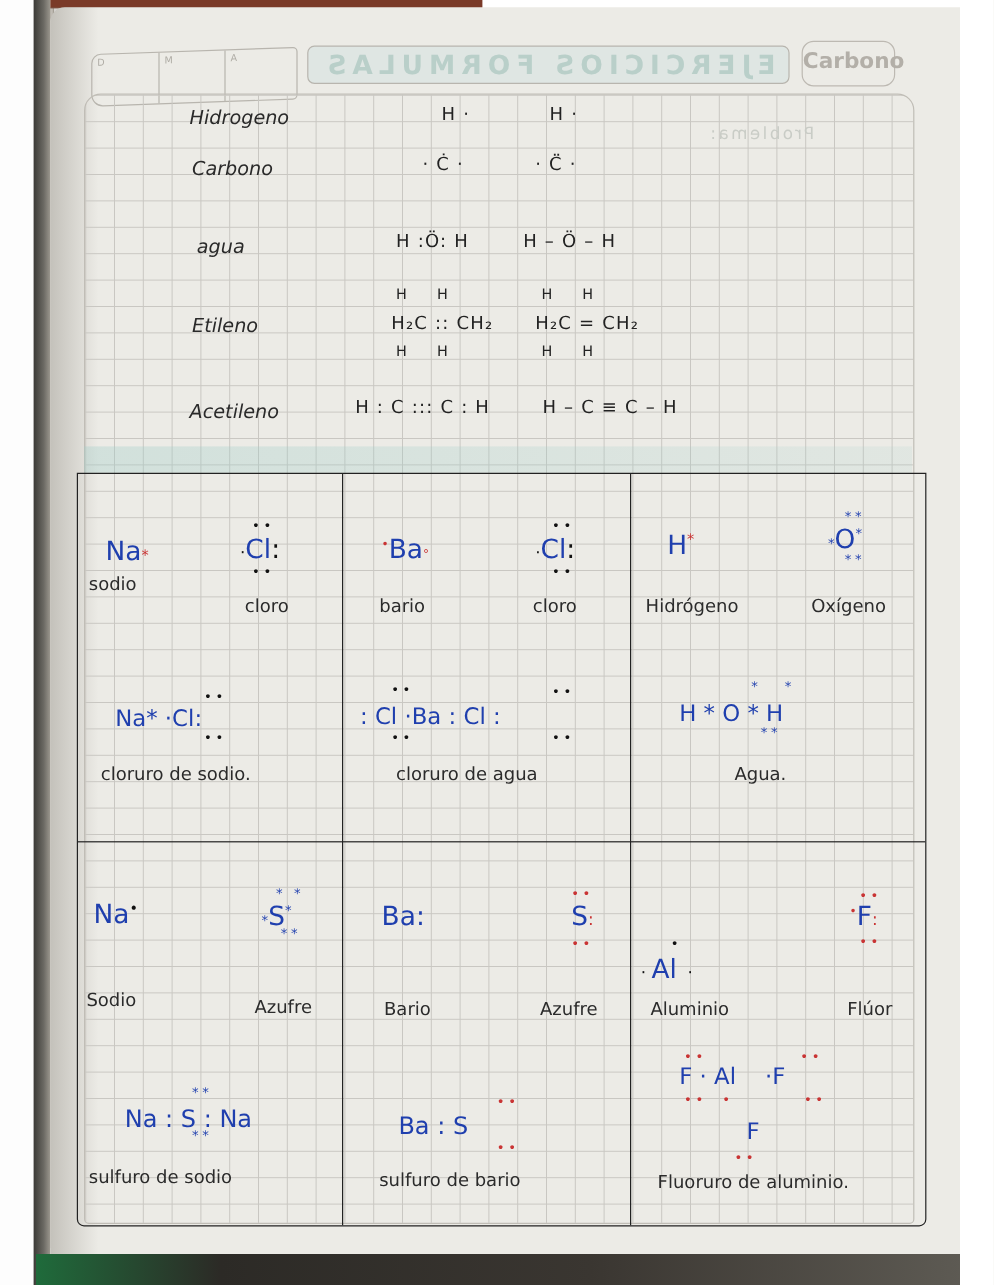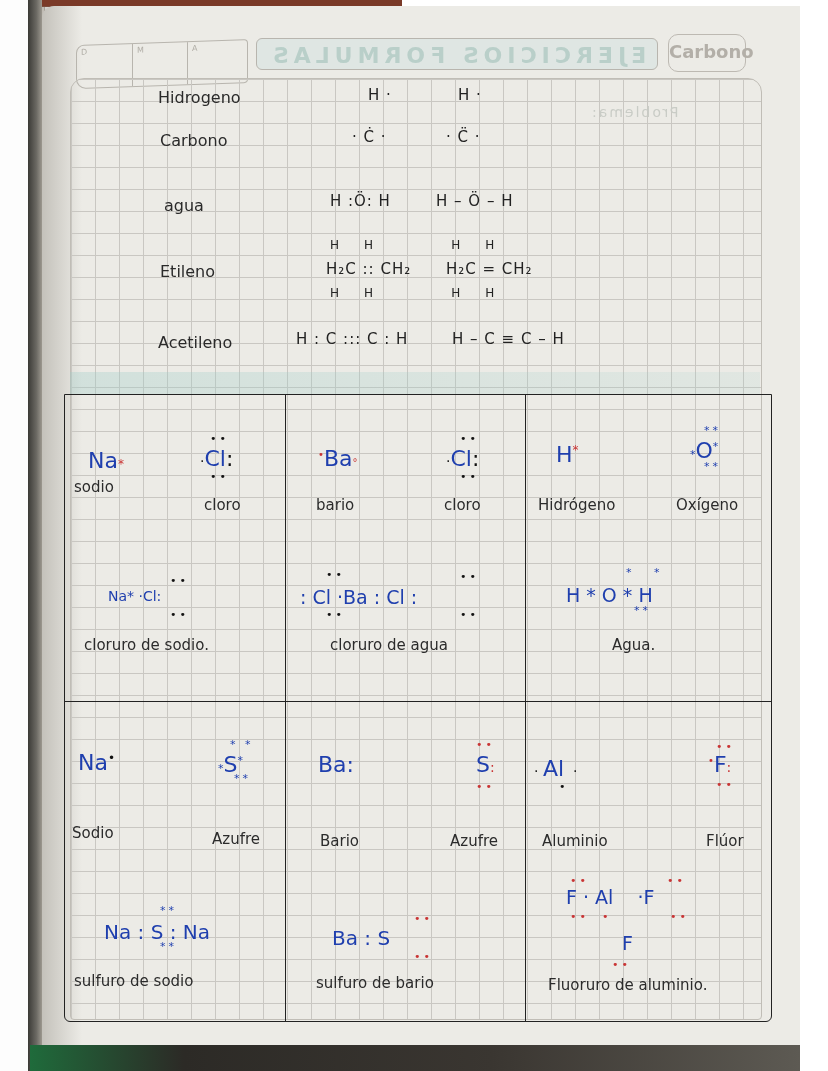--- a/index.html
+++ b/index.html
@@ -20,21 +20,21 @@
   .title-text{position:absolute;left:0;right:0;top:4px;text-align:center;font-size:22px;letter-spacing:5px;color:#b9cfc9;font-weight:bold;transform:scaleX(-1);}
   .brand-box{position:absolute;left:668px;top:34px;width:76px;height:36px;border:1.5px solid #bdb9b2;border-radius:10px;}
   .brand-text{position:absolute;left:0;right:0;top:6px;text-align:center;font-size:18px;color:#b3afa8;font-weight:bold;}
 
   .grid{position:absolute;left:70px;top:78px;width:690px;height:940px;border-radius:14px 14px 4px 4px;
     background-image:linear-gradient(#c9c7c2 1px,transparent 1px),linear-gradient(90deg,#c9c7c2 1px,transparent 1px);
     background-size:24px 22px;background-position:0 0;border:1px solid #c0bdb6;}
   .ghost{position:absolute;color:#c9ccc6;font-size:14px;letter-spacing:2px;transform:scaleX(-1);}
   .teal-band{position:absolute;left:70px;top:372px;width:690px;height:22px;background:linear-gradient(90deg,rgba(160,205,200,.35),rgba(160,205,200,.15));}
 
-  .pencil{color:#2a2a2a;font-size:16px;position:absolute;white-space:nowrap;}
+  .pencil{color:#2a2a2a;font-size:16px;position:absolute;white-space:nowrap;font-style:italic;}
   .ld{position:absolute;white-space:nowrap;color:#222;font-size:15px;letter-spacing:1px;}
 
   .table{position:absolute;left:64px;top:394px;width:706px;height:626px;border:1.6px solid #222;border-radius:0 0 6px 6px;}
   .vline{position:absolute;top:0;bottom:0;width:0;border-left:1.5px solid #222;}
   .hline{position:absolute;left:0;right:0;height:0;border-top:1.5px solid #222;}
 
   .blue{color:#1f3fae;}
   .red{color:#c93434;}
   .cell-sym{position:absolute;white-space:nowrap;font-size:22px;}
   .cell-label{position:absolute;white-space:nowrap;font-size:15px;color:#2b2b2b;}
@@ -113,21 +113,21 @@
 <div class="cell-label" style="left:444px;top:496px">cloro</div>
 
 <div class="cell-sym blue" style="left:556px;top:442px"><span>H</span><span class="red" style="font-size:12px;vertical-align:super">*</span></div>
 <div class="cell-label" style="left:538px;top:496px">Hidrógeno</div>
 <div class="marks blue" style="left:704px;top:424px">**</div>
 <div class="cell-sym blue" style="left:690px;top:438px"><span style="font-size:11px">*</span><span>O</span><span style="font-size:11px;vertical-align:super">*</span></div>
 <div class="marks blue" style="left:704px;top:460px">**</div>
 <div class="cell-label" style="left:676px;top:496px">Oxígeno</div>
 
 <div class="marks" style="left:170px;top:574px;color:#111">••</div>
-<div class="cell-sym blue" style="left:108px;top:588px;font-size:14px">Na* ·Cl:</div>
+<div class="cell-sym blue" style="left:96px;top:588px;font-size:19px">Na* ·Cl:</div>
 <div class="marks" style="left:170px;top:608px;color:#111">••</div>
 <div class="cell-label" style="left:84px;top:636px">cloruro de sodio.</div>
 
 <div class="marks" style="left:326px;top:568px;color:#111">••</div>
 <div class="marks" style="left:460px;top:570px;color:#111">••</div>
 <div class="cell-sym blue" style="left:300px;top:586px;font-size:19px">: Cl ·Ba : Cl :</div>
 <div class="marks" style="left:326px;top:608px;color:#111">••</div>
 <div class="marks" style="left:460px;top:608px;color:#111">••</div>
 <div class="cell-label" style="left:330px;top:636px">cloruro de agua</div>
 
@@ -143,21 +143,21 @@
 <div class="cell-label" style="left:72px;top:824px">Sodio</div>
 <div class="cell-label" style="left:212px;top:830px">Azufre</div>
 
 <div class="cell-sym blue" style="left:318px;top:752px">Ba:</div>
 <div class="marks red" style="left:476px;top:738px">••</div>
 <div class="cell-sym blue" style="left:476px;top:752px"><span>S</span><span class="red" style="font-size:14px">:</span></div>
 <div class="marks red" style="left:476px;top:780px">••</div>
 <div class="cell-label" style="left:320px;top:832px">Bario</div>
 <div class="cell-label" style="left:450px;top:832px">Azufre</div>
 
-<div class="cell-sym blue" style="left:534px;top:756px"><span style="color:#111;font-size:14px">·&nbsp;</span><span>Al</span><span style="color:#111;font-size:14px">&nbsp;&nbsp;·</span></div>
+<div class="cell-sym blue" style="left:534px;top:796px"><span style="color:#111;font-size:14px">·&nbsp;</span><span>Al</span><span style="color:#111;font-size:14px">&nbsp;&nbsp;·</span></div>
 <div class="marks" style="left:559px;top:780px;color:#111">•</div>
 <div class="marks red" style="left:716px;top:740px">••</div>
 <div class="cell-sym blue" style="left:708px;top:752px"><span class="red" style="font-size:10px;vertical-align:super">•</span><span>F</span><span class="red" style="font-size:14px">:</span></div>
 <div class="marks red" style="left:716px;top:778px">••</div>
 <div class="cell-label" style="left:542px;top:832px">Aluminio</div>
 <div class="cell-label" style="left:706px;top:832px">Flúor</div>
 
 <div class="marks blue" style="left:160px;top:904px">**</div>
 <div class="cell-sym blue" style="left:104px;top:920px;font-size:20px">Na : S : Na</div>
 <div class="marks blue" style="left:160px;top:940px">**</div>

